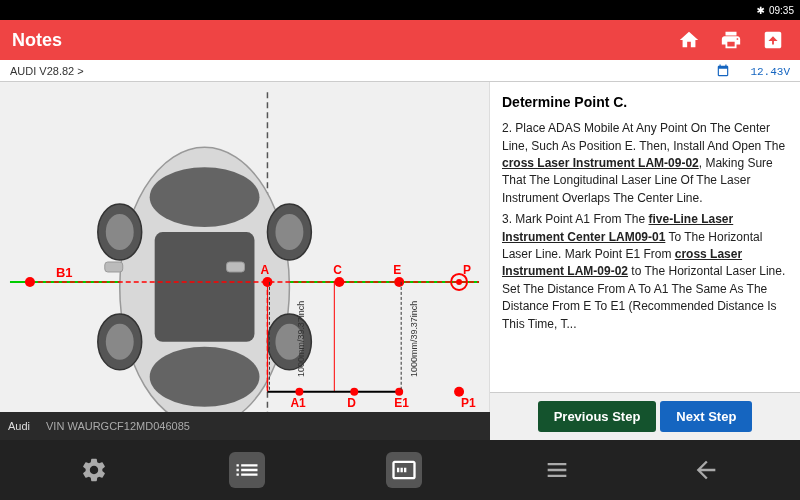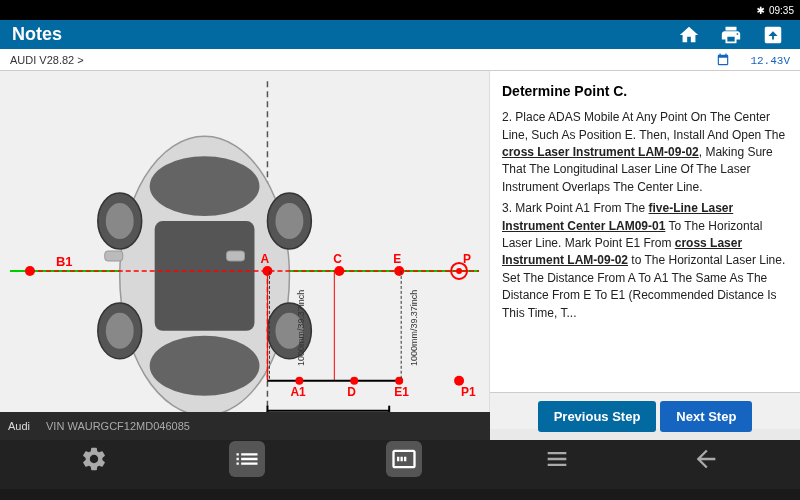--- a/index.html
+++ b/index.html
@@ -18,22 +18,22 @@
     }
     .status-bar span {
       color: #fff;
       font-size: 10px;
     }
     .status-icons { display: flex; align-items: center; gap: 4px; }
 
     
     .header-bar {
       width: 800px;
-      height: 29px;
-      background: #0369a1;
+      height: 40px;
+      background: #ef4444;
       display: flex;
       align-items: center;
       justify-content: space-between;
       padding: 0 12px;
     }
     .header-title {
       color: #fff;
       font-size: 18px;
       font-weight: bold;
     }
@@ -128,21 +128,21 @@
     .bold { font-weight: bold; }
     .nav-btn {
       padding: 8px 16px;
       font-size: 13px;
       font-weight: bold;
       border: none;
       cursor: pointer;
       border-radius: 3px;
     }
     .prev-btn {
-      background: #0369a1;
+      background: #14532d;
       color: #fff;
     }
     .next-btn {
       background: #1565c0;
       color: #fff;
     }
 
     
     .bottom-bar {
       width: 800px;

